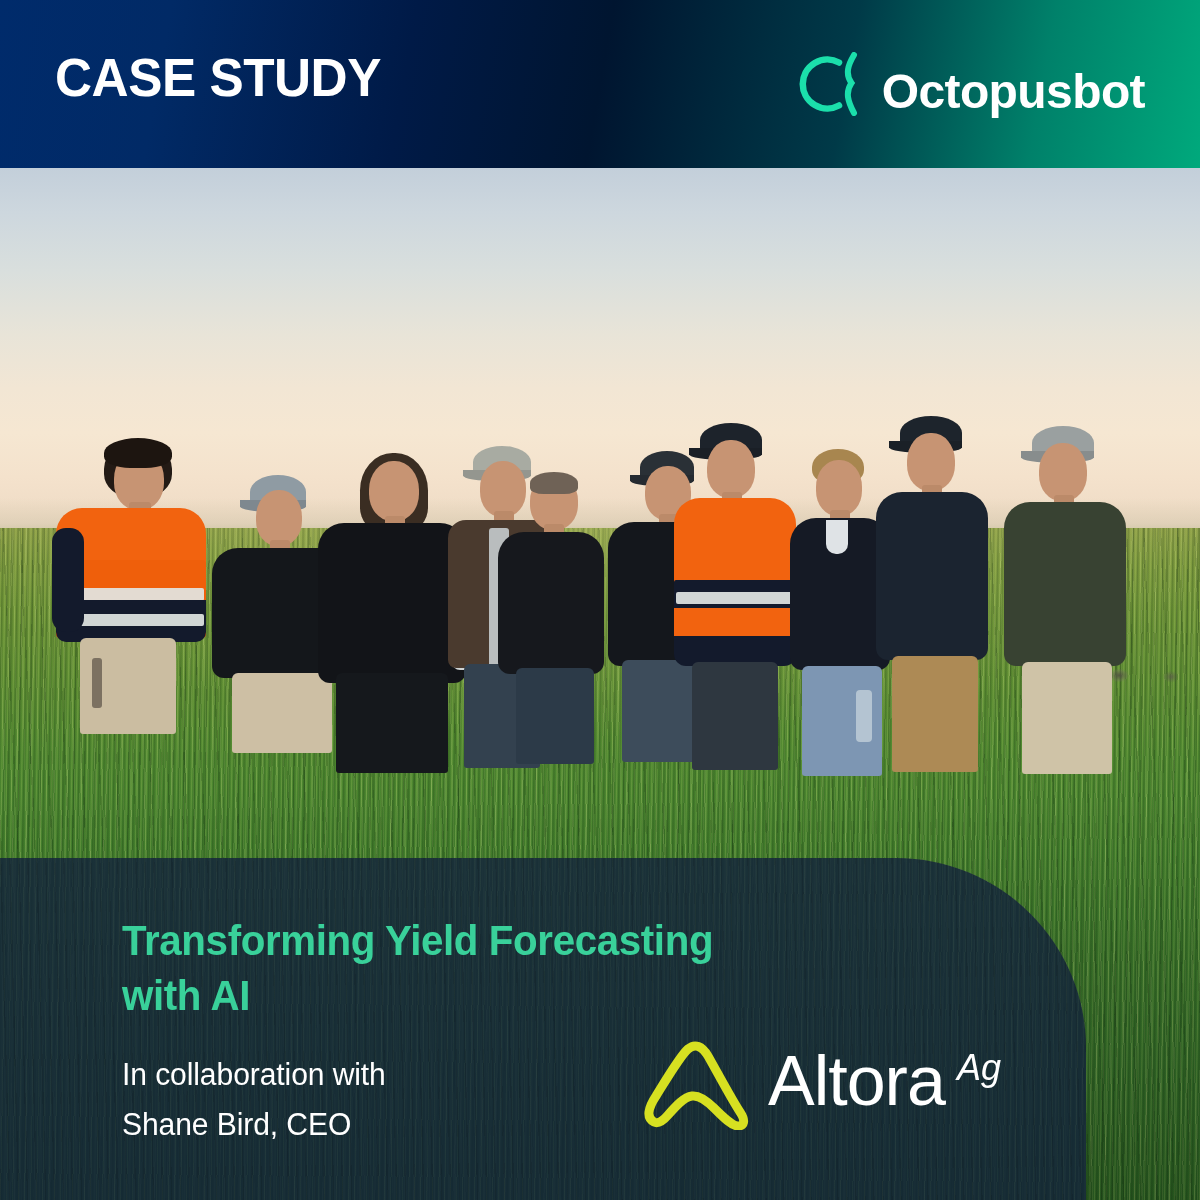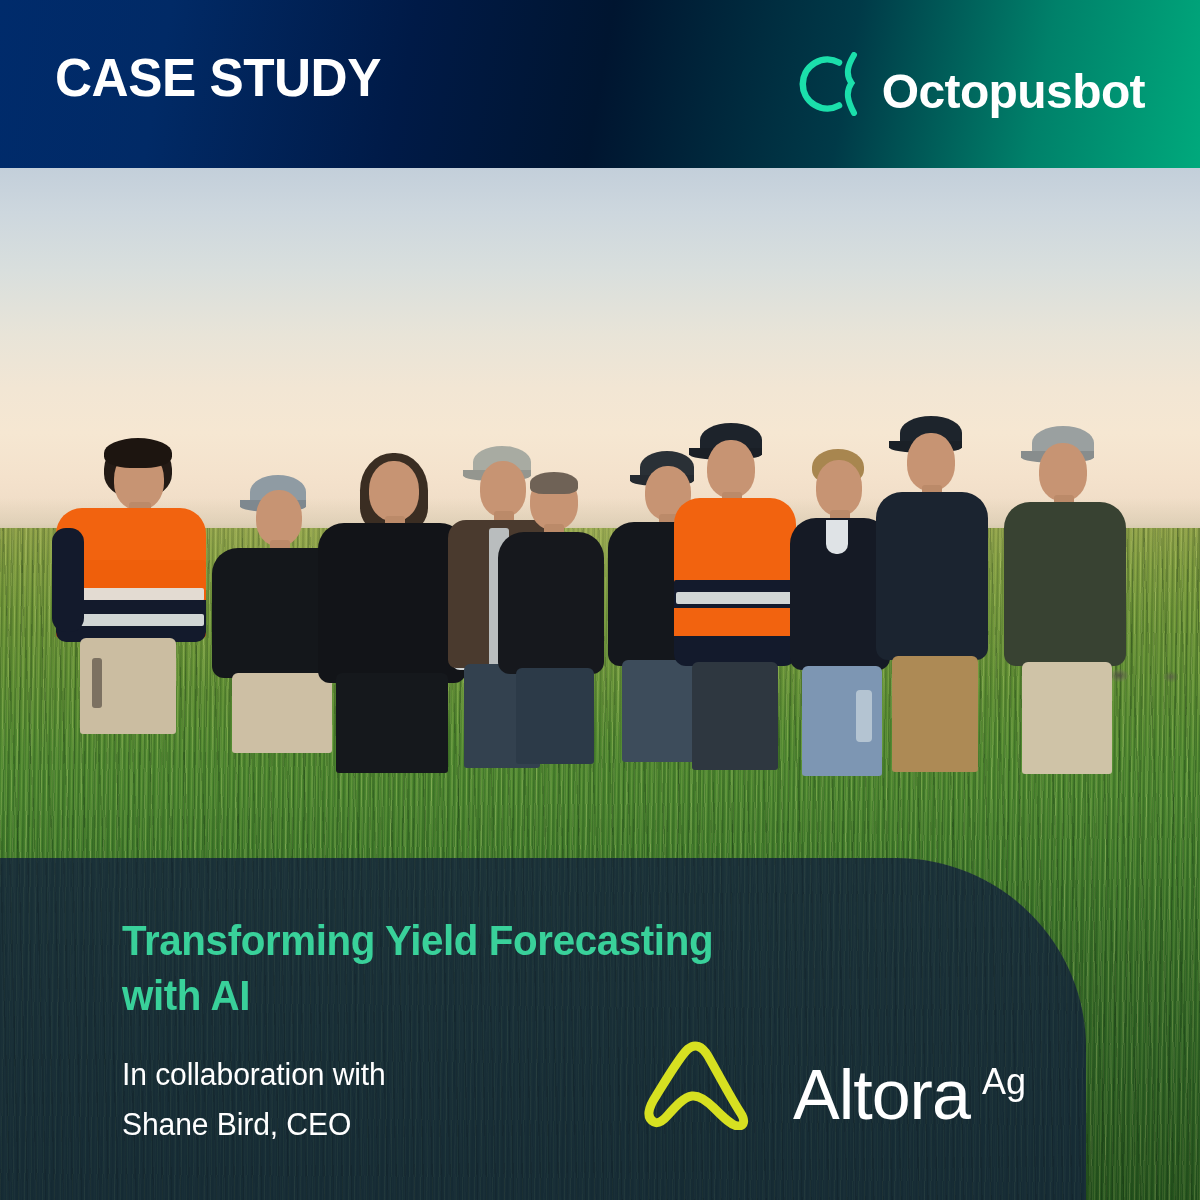--- a/index.html
+++ b/index.html
@@ -179,31 +179,31 @@
   .subline{
     position:absolute;left:122px;top:1050px;
     font-size:31px;font-weight:400;line-height:1.60;
     color:#ffffff;letter-spacing:-0.1px;
     transform:scaleX(.97);transform-origin:left top;
     white-space:pre-line;
   }
 
   .partner-logo{
     position:absolute;left:636px;top:1038px;
-    display:flex;align-items:flex-end;gap:29px;
+    display:flex;align-items:flex-start;gap:4px;
   }
   .partner-mark{width:128px;height:92px;display:block;flex:0 0 auto;}
   .partner-text{
     display:flex;align-items:flex-start;gap:12px;margin-top:8px;
   }
   .partner-name{
     font-size:70px;font-weight:400;color:#ffffff;line-height:1;letter-spacing:-1px;
   }
   .partner-suffix{
-    font-size:36px;font-weight:400;color:#ffffff;line-height:1;margin-top:4px;
+    font-size:36px;font-weight:400;color:#ffffff;line-height:1;margin-top:4px;font-style:italic;
   }
 </style>
 </head>
 <body>
 
 <div class="card">
 
   <div class="header">
     <div class="header-title">CASE STUDY</div>
 

